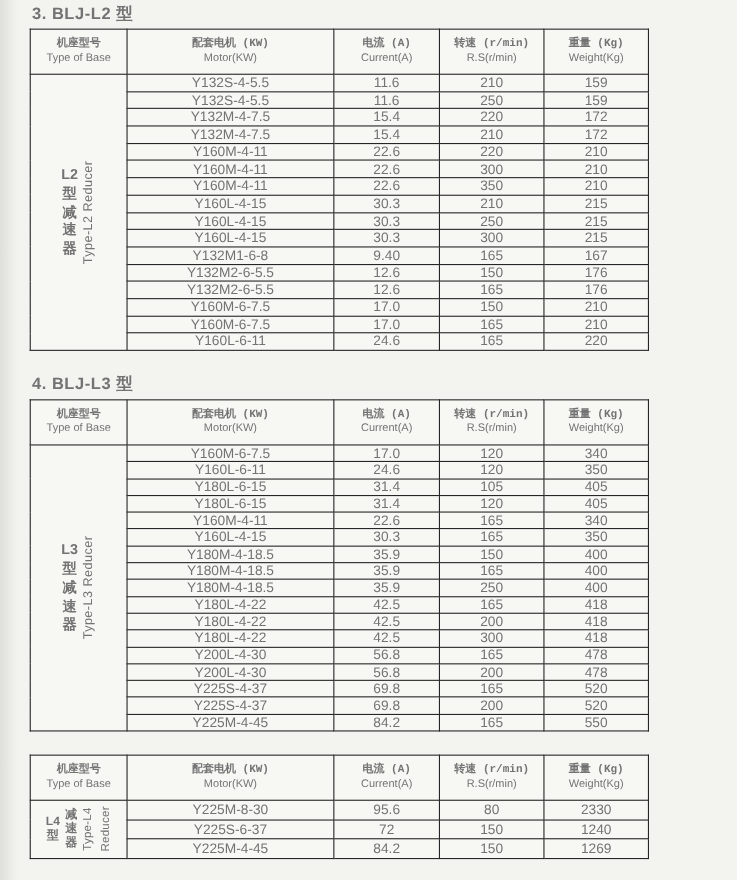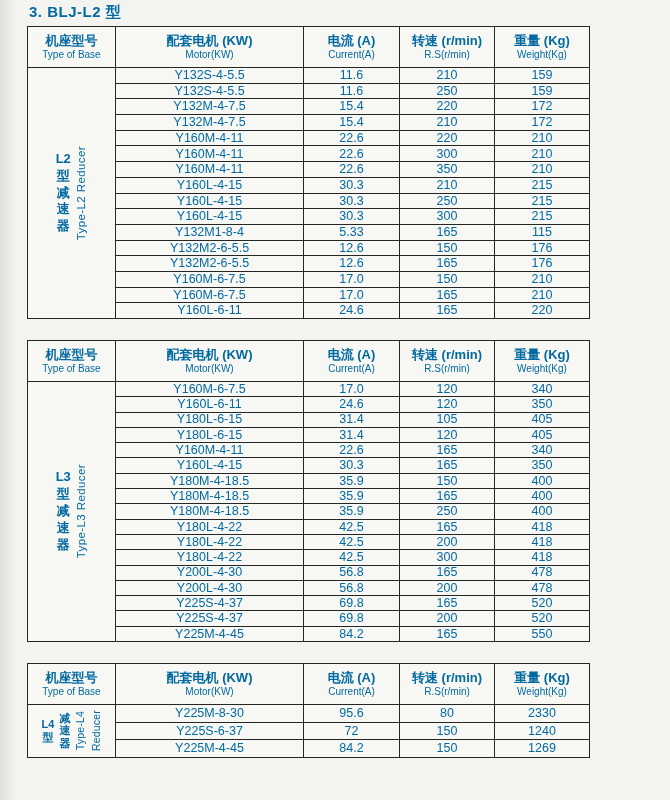--- a/index.html
+++ b/index.html
@@ -2,21 +2,21 @@
 <html><head>
 <meta charset="utf-8">
 <style>
   html,body{margin:0;padding:0;}
   .page{
     position:relative;
     width:670px;height:800px;
     background:#f3f3f0;
     overflow:hidden;
     font-family:"Liberation Sans", sans-serif;
-    color:#0369a1;
+    color:#737373;
     box-sizing:border-box;
     padding:3px 0 0 27px;
   }
   .page::before{
     content:'';position:absolute;left:0;top:0;width:16px;height:100%;
     background:linear-gradient(90deg,#dededa,#f3f3f0);
     pointer-events:none;
   }
   .sec{margin:0;}
   .sec-title{
@@ -32,21 +32,21 @@
   table.spec col.c2{width:188px;}
   table.spec col.c3{width:96px;}
   table.spec col.c4{width:95px;}
   table.spec col.c5{width:95px;}
   table.spec th, table.spec td{
     border:1.6px solid #262626;
     text-align:center;vertical-align:middle;
     padding:0 2px;overflow:hidden;
   }
   table.spec thead th{height:36px;padding:2px;}
-  .hcn{font-size:13px;font-weight:bold;line-height:1.25;}
+  .hcn{font-size:10px;font-weight:bold;line-height:1.25;font-family:Liberation Mono, monospace;}
   .hen{font-size:10px;font-weight:normal;line-height:1.2;}
   table.spec tbody td{font-size:12.5px;line-height:1;}
   .sec-l2 tbody td{height:14.7px;}
   .sec-l3 tbody td{height:14.3px;}
   .sec-l4 tbody td{height:16.5px;}
   td.basecell{padding:0;}
   .basewrap{
     display:flex;flex-direction:row;align-items:center;justify-content:center;
     gap:5px;width:100%;height:100%;
   }
@@ -167,24 +167,24 @@
             <td>250</td>
             <td>215</td>
           </tr>
           <tr>
             <td>Y160L-4-15</td>
             <td>30.3</td>
             <td>300</td>
             <td>215</td>
           </tr>
           <tr>
-            <td>Y132M1-8-4</td>
-            <td>5.33</td>
-            <td>165</td>
-            <td>115</td>
+            <td>Y132M1-6-8</td>
+            <td>9.40</td>
+            <td>165</td>
+            <td>167</td>
           </tr>
           <tr>
             <td>Y132M2-6-5.5</td>
             <td>12.6</td>
             <td>150</td>
             <td>176</td>
           </tr>
           <tr>
             <td>Y132M2-6-5.5</td>
             <td>12.6</td>
@@ -207,20 +207,21 @@
             <td>Y160L-6-11</td>
             <td>24.6</td>
             <td>165</td>
             <td>220</td>
           </tr>
         </tbody>
     </table>
   </section>
 
   <section class="sec sec-l3">
+    <h3 class="sec-title">4. BLJ-L3 型</h3>
     <table class="spec">
       <colgroup>
           <col class="c1">
           <col class="c2">
           <col class="c3">
           <col class="c4">
           <col class="c5">
         </colgroup>
       <thead>
         <tr>

